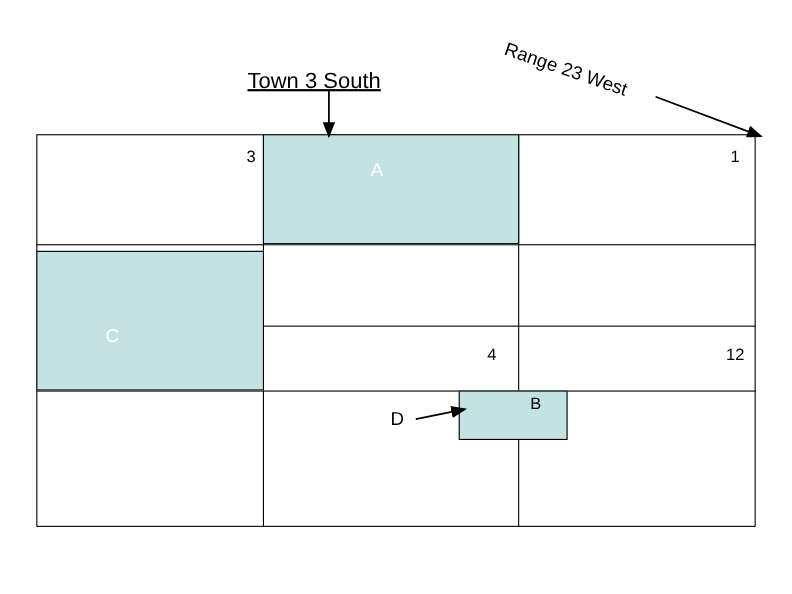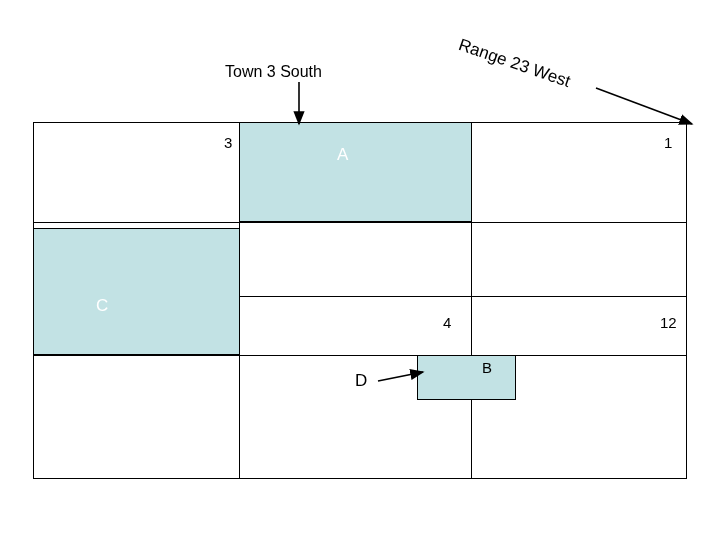--- a/index.html
+++ b/index.html
@@ -73,21 +73,22 @@
   }
   .label-white {
     color: #ffffff;
     font-size: 17px;
   }
   .label-num { font-size: 15px; }
 
   .lbl-town {
     left: 225px;
     top: 64px;
-    font-size: 16px;
+    font-size: 20px;
+    text-decoration: underline;
   }
   .lbl-range {
     left: 462px;
     top: 36px;
     font-size: 17px;
     transform: rotate(19deg);
     transform-origin: left top;
   }
   .lbl-3  { left: 224px; top: 135px; }
   .lbl-1  { left: 664px; top: 135px; }

